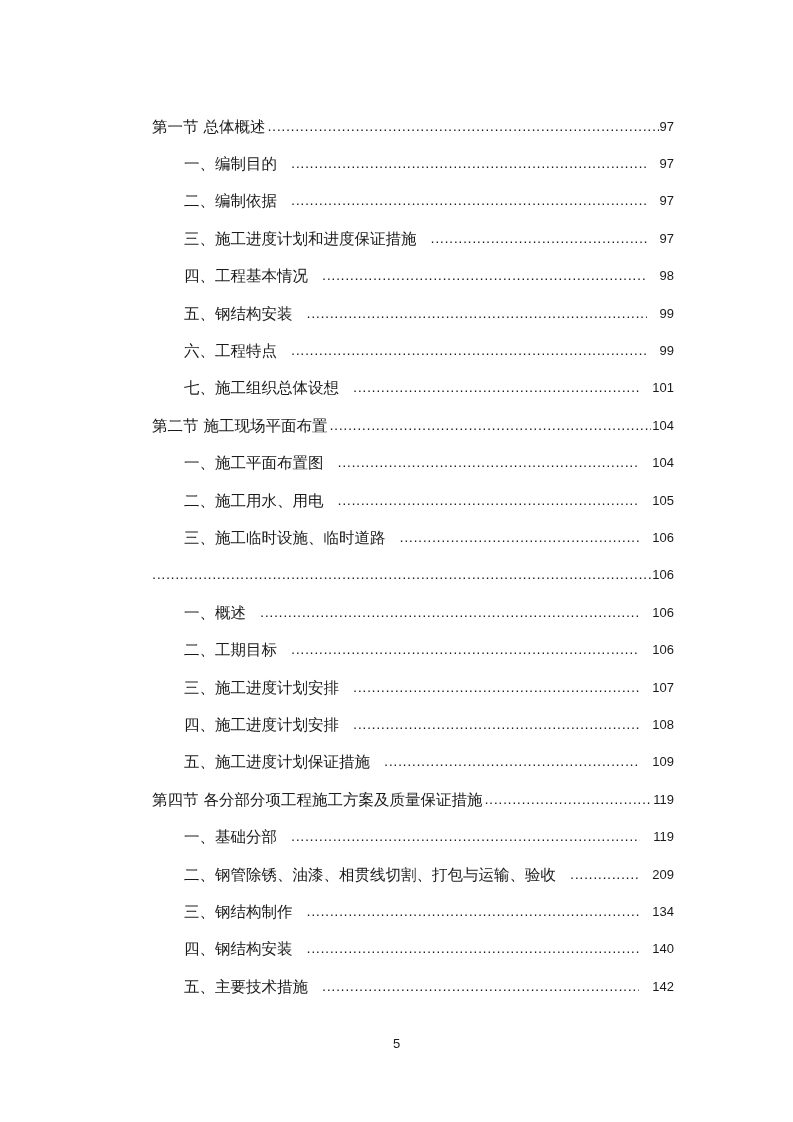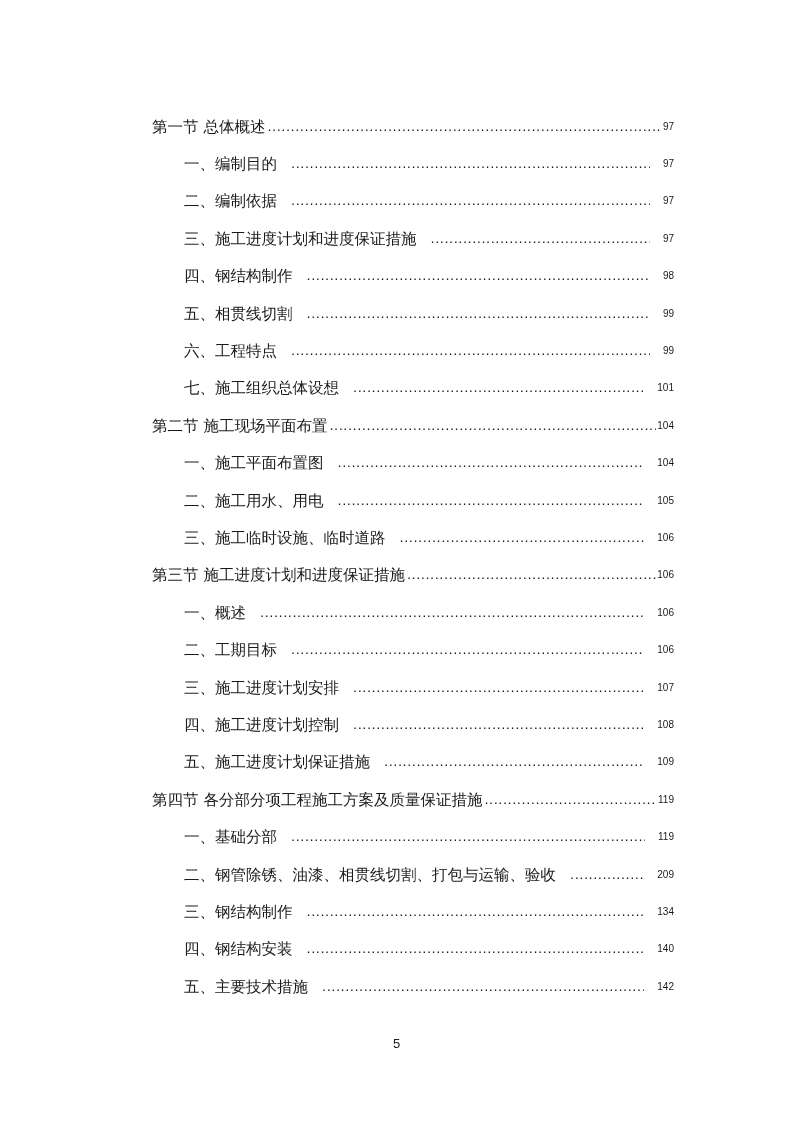--- a/index.html
+++ b/index.html
@@ -4,21 +4,21 @@
 <style>
   html, body { margin:0; padding:0; background:#ffffff; }
   body { width:793px; height:1122px; position:relative; overflow:hidden;
          font-family:"DejaVu Sans", "Liberation Sans", sans-serif; color:#1a1a1a; }
   .toc { position:absolute; left:152px; top:108px; width:522px; }
   .row { display:flex; align-items:center; height:37.4px; font-size:15.5px; line-height:24px; }
   .row.lvl2 { padding-left:32px;gap:12px; }
   .label { white-space:nowrap; padding-right:2px; }
   .dots { flex:1; overflow:hidden; white-space:nowrap; color:#1a1a1a; letter-spacing:0.5px; font-size:13px; }
   .dots::after { content:"............................................................................................................................................................................................................................"; }
-  .page { white-space:nowrap; font-family:"Liberation Sans", sans-serif; font-size:10px; padding-left:1px; }
+  .page { white-space:nowrap; font-family:"Liberation Sans", sans-serif; font-size:13px; padding-left:1px; }
   .footer { position:absolute; top:1036px; left:0; width:793px; text-align:center;
             font-family:"Liberation Sans", sans-serif; font-size:13px; }
 </style>
 </head>
 <body>
 
 <div class="toc">
   <div class="row lvl1">
       <span class="label">第一节  总体概述</span>
       <span class="dots"></span>
@@ -33,26 +33,26 @@
       <span class="label">二、编制依据</span>
       <span class="dots"></span>
       <span class="page">97</span>
     </div>
   <div class="row lvl2">
       <span class="label">三、施工进度计划和进度保证措施</span>
       <span class="dots"></span>
       <span class="page">97</span>
     </div>
   <div class="row lvl2">
-      <span class="label">四、钢结构制作</span>
+      <span class="label">四、工程基本情况</span>
       <span class="dots"></span>
       <span class="page">98</span>
     </div>
   <div class="row lvl2">
-      <span class="label">五、相贯线切割</span>
+      <span class="label">五、钢结构安装</span>
       <span class="dots"></span>
       <span class="page">99</span>
     </div>
   <div class="row lvl2">
       <span class="label">六、工程特点</span>
       <span class="dots"></span>
       <span class="page">99</span>
     </div>
   <div class="row lvl2">
       <span class="label">七、施工组织总体设想</span>
@@ -73,41 +73,40 @@
       <span class="label">二、施工用水、用电</span>
       <span class="dots"></span>
       <span class="page">105</span>
     </div>
   <div class="row lvl2">
       <span class="label">三、施工临时设施、临时道路</span>
       <span class="dots"></span>
       <span class="page">106</span>
     </div>
   <div class="row lvl1">
-      <span class="label">第三节  施工进度计划和进度保证措施</span>
       <span class="dots"></span>
       <span class="page">106</span>
     </div>
   <div class="row lvl2">
       <span class="label">一、概述</span>
       <span class="dots"></span>
       <span class="page">106</span>
     </div>
   <div class="row lvl2">
       <span class="label">二、工期目标</span>
       <span class="dots"></span>
       <span class="page">106</span>
     </div>
   <div class="row lvl2">
       <span class="label">三、施工进度计划安排</span>
       <span class="dots"></span>
       <span class="page">107</span>
     </div>
   <div class="row lvl2">
-      <span class="label">四、施工进度计划控制</span>
+      <span class="label">四、施工进度计划安排</span>
       <span class="dots"></span>
       <span class="page">108</span>
     </div>
   <div class="row lvl2">
       <span class="label">五、施工进度计划保证措施</span>
       <span class="dots"></span>
       <span class="page">109</span>
     </div>
   <div class="row lvl1">
       <span class="label">第四节  各分部分项工程施工方案及质量保证措施</span>

